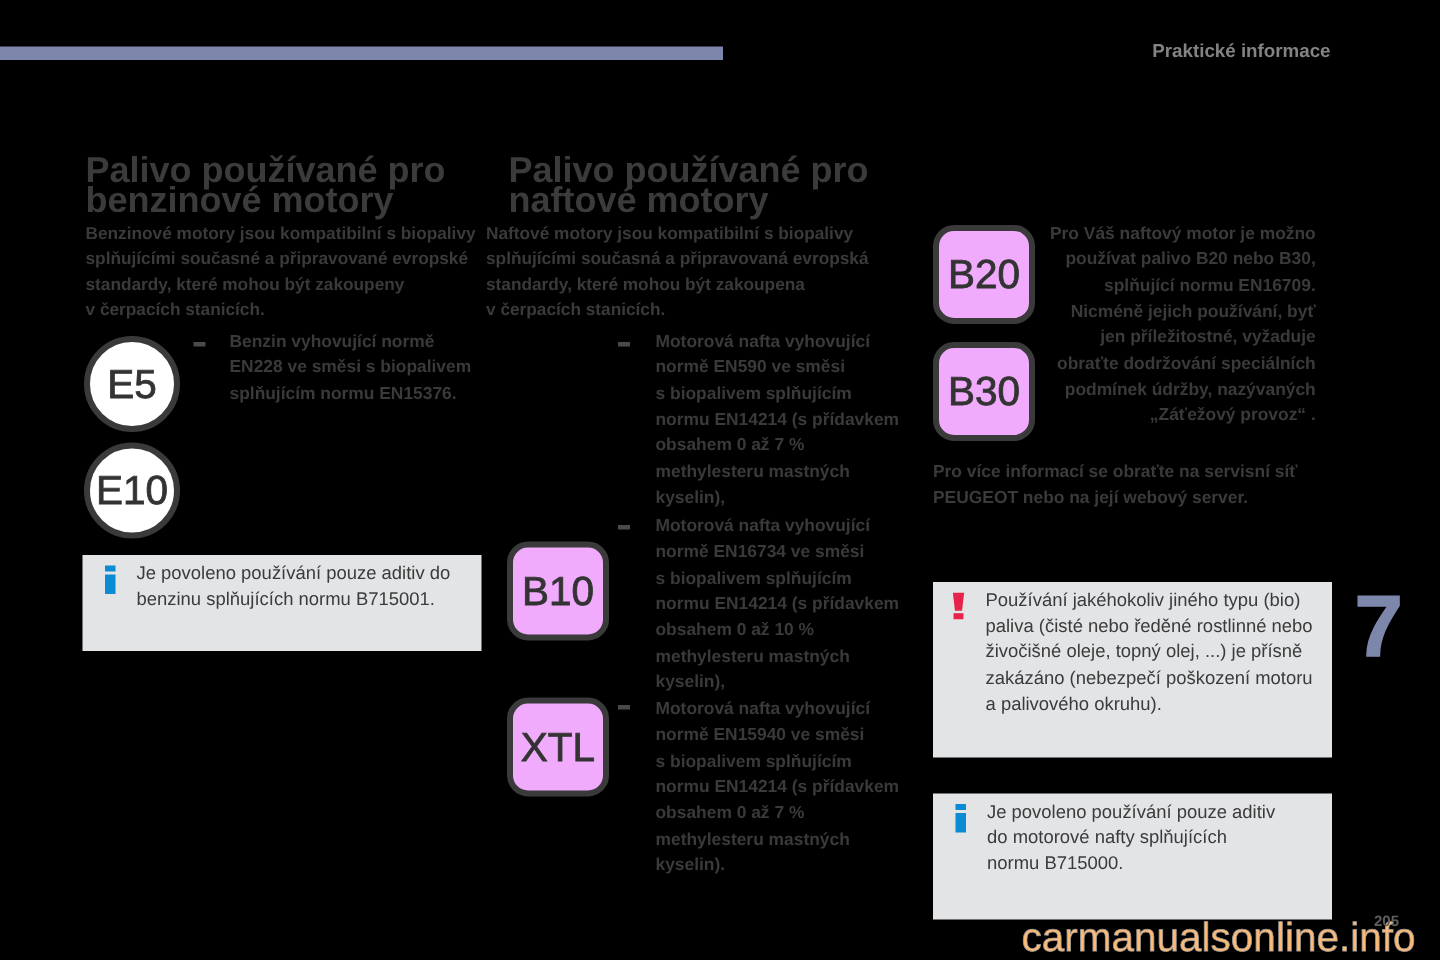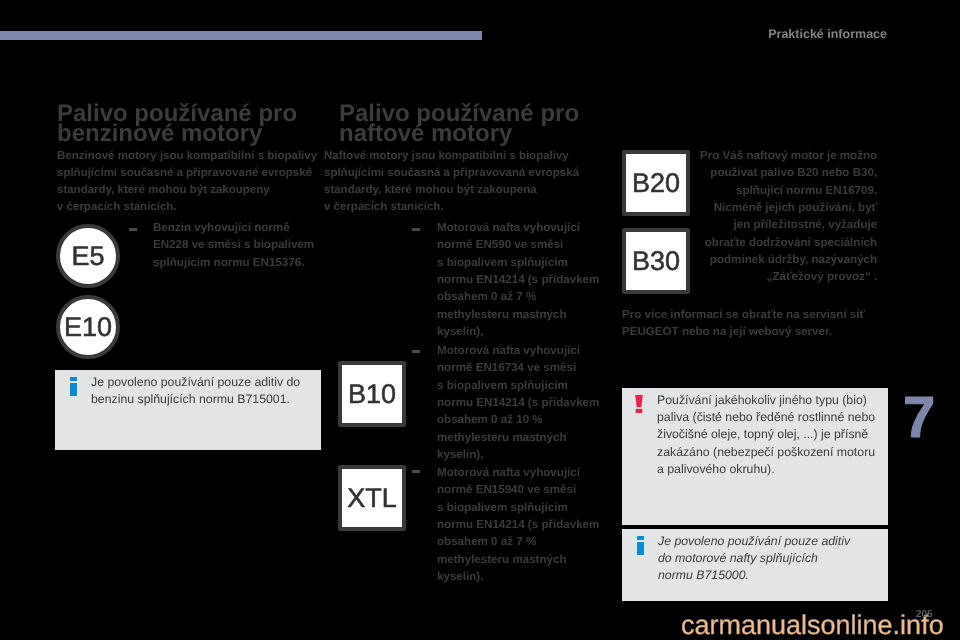--- a/index.html
+++ b/index.html
@@ -17,22 +17,22 @@
   .h2{position:absolute;font-size:24px;font-weight:bold;color:#3b3b3b;line-height:19.5px;}
   .intro{position:absolute;font-size:11.5px;font-weight:bold;color:#3a3a3a;line-height:17px;}
   .dash{position:absolute;width:8px;height:3px;background:#4a4a4a;}
   .itxt{position:absolute;font-size:11.6px;font-weight:bold;color:#3a3a3a;line-height:17.35px;}
   .ln{display:block;white-space:nowrap;}
 
   .circ{position:absolute;box-sizing:border-box;width:64px;height:64px;border-radius:50%;
         background:#fff;border:4.5px solid #3a3a3a;color:#333;
         display:flex;align-items:center;justify-content:center;
         font-size:27px;font-weight:normal;-webkit-text-stroke:0.55px #333;}
-  .sq{position:absolute;box-sizing:border-box;width:68px;height:66px;border-radius:2px;
-      background:#ffffff;border:4.5px solid #3a3a3a;color:#333;
+  .sq{position:absolute;box-sizing:border-box;width:68px;height:66px;border-radius:14px;
+      background:#f0abfc;border:4.5px solid #3a3a3a;color:#333;
       display:flex;align-items:center;justify-content:center;
       font-size:27px;font-weight:normal;-webkit-text-stroke:0.55px #333;}
 
   .box{position:absolute;background:#e3e4e6;}
   .boxtxt{position:absolute;font-size:12.3px;color:#3b3b3b;line-height:17.2px;}
   .iicon{position:absolute;display:block;width:7px;height:19px;}
   .iicon i.dot{position:absolute;left:0;top:0;width:7px;height:4px;background:#0a8cd4;display:block;}
   .iicon i.bar{position:absolute;left:0;top:5.5px;width:7px;height:13.5px;background:#0a8cd4;display:block;}
   .wicon{position:absolute;display:block;width:8px;height:18px;}
 
@@ -65,21 +65,21 @@
   <div class="circ" style="left:56px;top:295px;">
     <span>E10</span>
   </div>
   <div class="dash" style="left:129px;top:228px;"></div>
   <div class="itxt" style="left:153px;top:219px;">
       <span class="ln">Benzin vyhovující normě</span>
       <span class="ln">EN228 ve směsi s biopalivem</span>
       <span class="ln">splňujícím normu EN15376.</span>
     </div>
 
-  <div class="box" style="left:55px;top:370px;width:266px;height:80px;">
+  <div class="box" style="left:55px;top:370px;width:266px;height:64px;">
     <span class="iicon" style="left:15px;top:7px;">
         <i class="dot"></i>
         <i class="bar"></i>
       </span>
     <div class="boxtxt" style="left:36px;top:4px;">
         <span class="ln">Je povoleno používání pouze aditiv do</span>
         <span class="ln">benzinu splňujících normu B715001.</span>
       </div>
   </div>
 
@@ -147,35 +147,35 @@
       <span class="ln">jen příležitostné, vyžaduje</span>
       <span class="ln">obraťte dodržování speciálních</span>
       <span class="ln">podmínek údržby, nazývaných</span>
       <span class="ln">„Záťežový provoz“ .</span>
     </div>
   <div class="itxt" style="left:622px;top:306px;">
       <span class="ln">Pro více informací se obraťte na servisní síť</span>
       <span class="ln">PEUGEOT nebo na její webový server.</span>
     </div>
 
-  <div class="box" style="left:622px;top:388px;width:266px;height:137px;">
+  <div class="box" style="left:622px;top:388px;width:266px;height:117px;">
     <span class="wicon" style="left:13px;top:7px;"><svg width="8" height="18" viewBox="0 0 8 18">
           <path d="M0.2 0 L7.8 0 L6.35 12.2 L1.65 12.2 Z" fill="#e8234b"></path>
           <rect x="0.7" y="13.8" width="6.6" height="4.2" fill="#e8234b"></rect>
         </svg></span>
     <div class="boxtxt" style="left:35px;top:4px;">
         <span class="ln">Používání jakéhokoliv jiného typu (bio)</span>
         <span class="ln">paliva (čisté nebo ředěné rostlinné nebo</span>
         <span class="ln">živočišné oleje, topný olej, ...) je přísně</span>
         <span class="ln">zakázáno (nebezpečí poškození motoru</span>
         <span class="ln">a palivového okruhu).</span>
       </div>
   </div>
 
-  <div class="box" style="left:622px;top:529px;width:266px;height:72px;font-style:italic;">
+  <div class="box" style="left:622px;top:529px;width:266px;height:84px;">
     <span class="iicon" style="left:15px;top:7px;">
         <i class="dot"></i>
         <i class="bar"></i>
       </span>
     <div class="boxtxt" style="left:36px;top:4px;">
         <span class="ln">Je povoleno používání pouze aditiv</span>
         <span class="ln">do motorové nafty splňujících</span>
         <span class="ln">normu B715000.</span>
       </div>
   </div>

